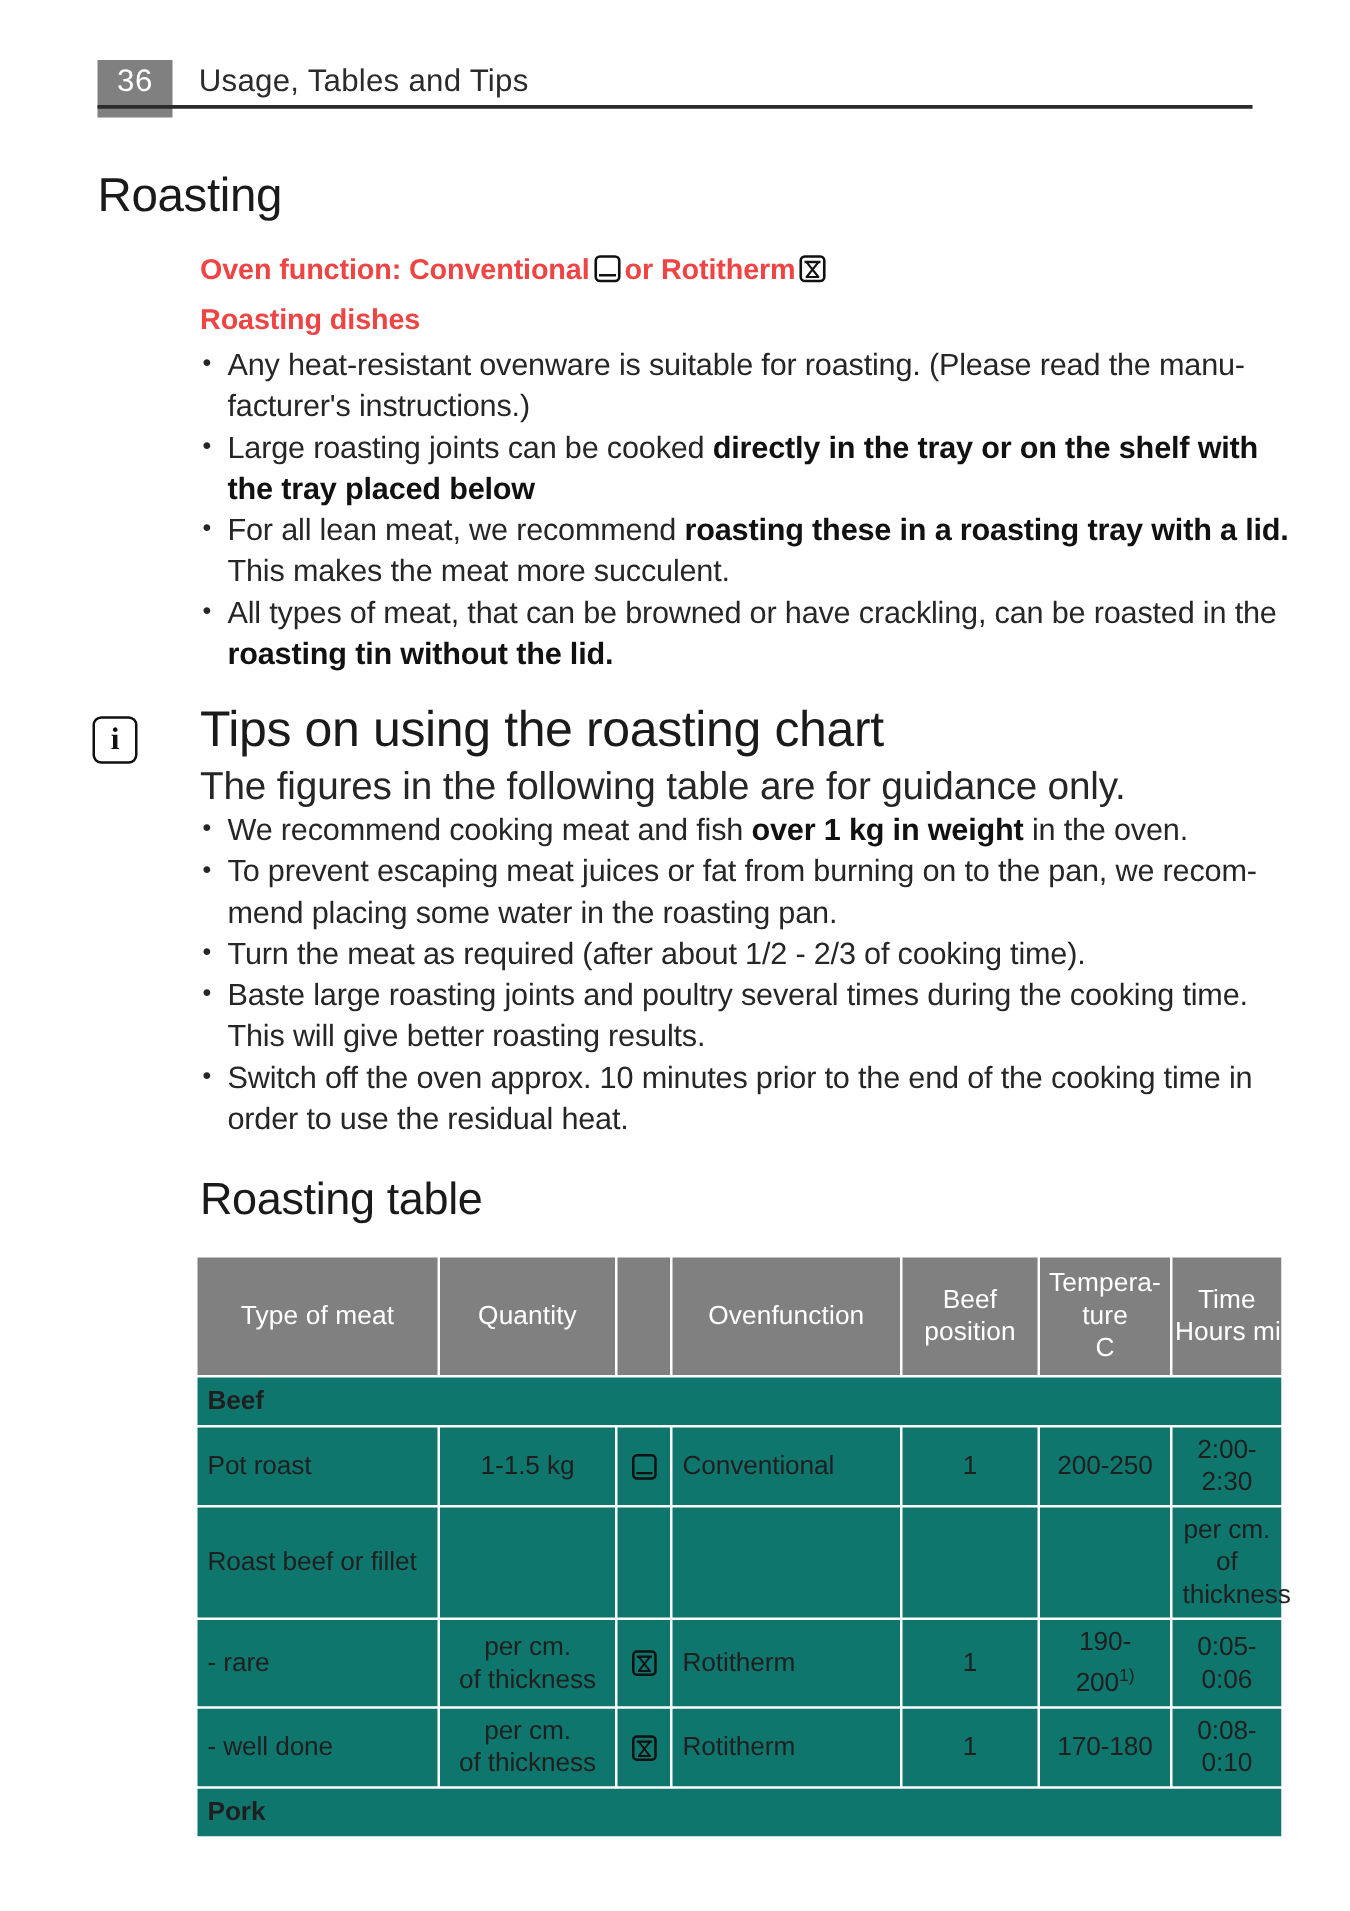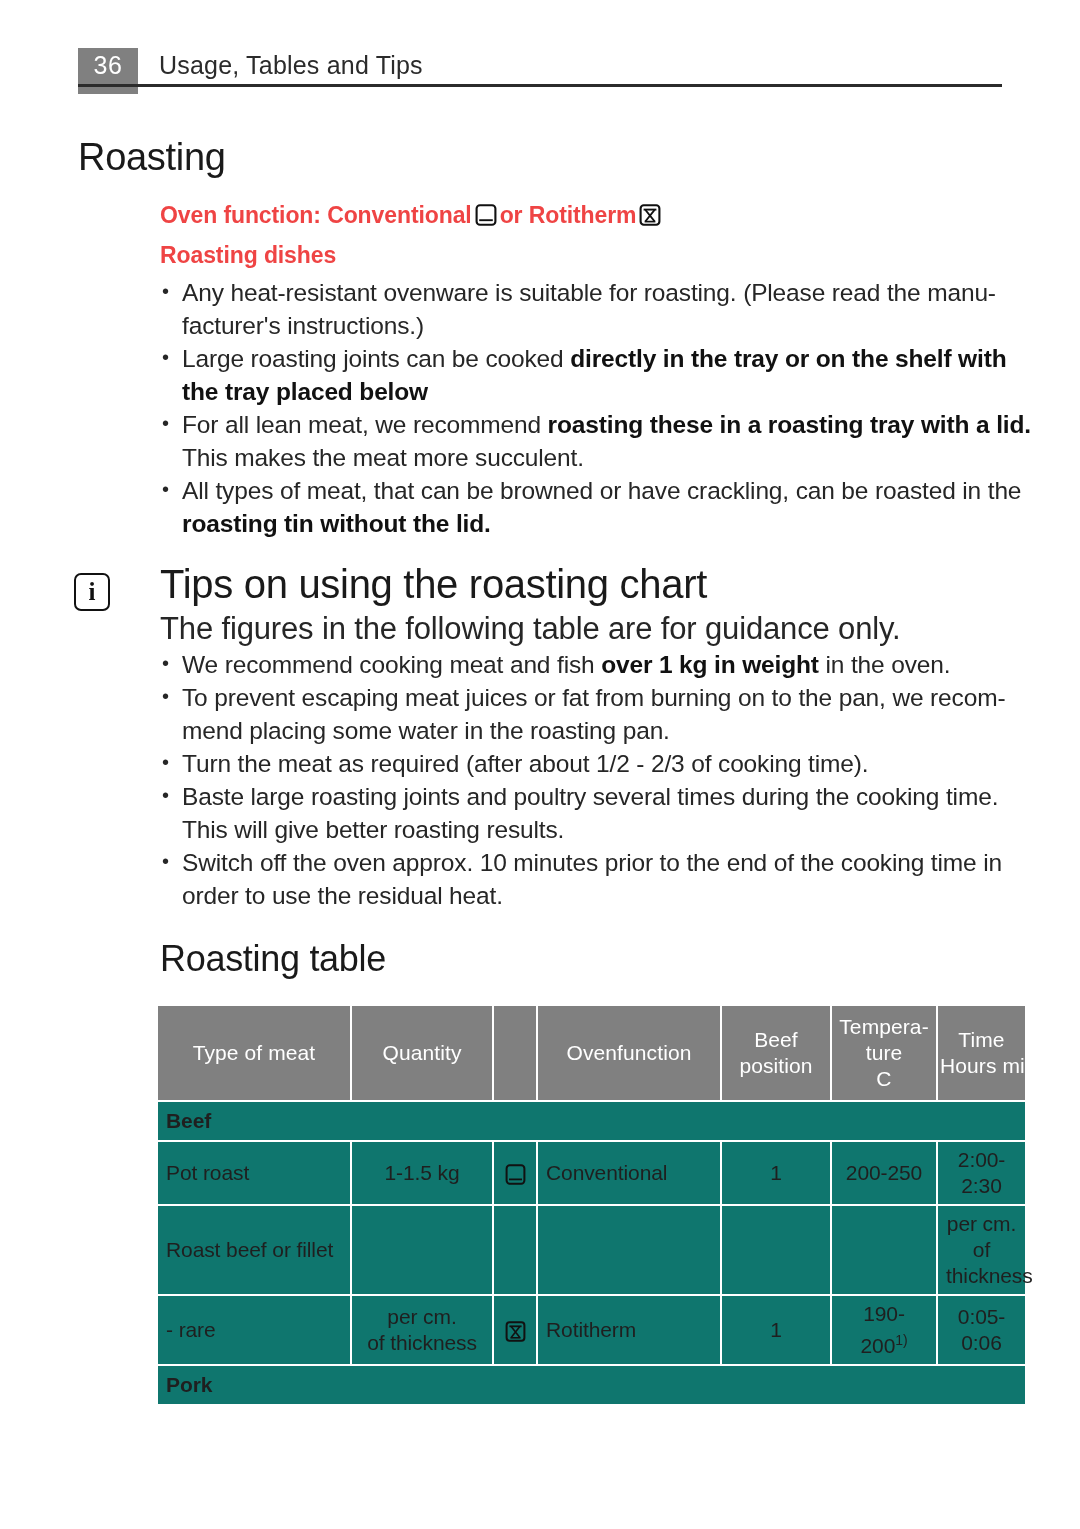--- a/index.html
+++ b/index.html
@@ -327,18 +327,35 @@
                 <line x1="4.4" y1="6.3" x2="16.6" y2="6.3" stroke="#111" stroke-width="1.8"></line>
                 <path d="M6.2 6.6 L14.8 17.6 M14.8 6.6 L6.2 17.6" stroke="#111" stroke-width="1.6" fill="none"></path>
                 <line x1="5.4" y1="17.8" x2="15.6" y2="17.8" stroke="#111" stroke-width="1.6"></line>
               </svg></span></td>
           <td class="l">Rotitherm</td>
           <td class="c">1</td>
           <td class="c"><span>190-200</span><span class="sup">1)</span></td>
           <td class="c">0:05-0:06</td>
         </tr>
         <tr>
+          <td class="l">- well done</td>
+          <td class="c">
+            <div>per cm.</div>
+            <div>of thickness</div>
+          </td>
+          <td class="iconcell"><span class="icon-oven-sm"><svg viewBox="0 0 21 23" width="21" height="23">
+                <rect x="1.6" y="2.2" width="17.8" height="18.6" rx="3" ry="3" fill="none" stroke="#111" stroke-width="2"></rect>
+                <line x1="4.4" y1="6.3" x2="16.6" y2="6.3" stroke="#111" stroke-width="1.8"></line>
+                <path d="M6.2 6.6 L14.8 17.6 M14.8 6.6 L6.2 17.6" stroke="#111" stroke-width="1.6" fill="none"></path>
+                <line x1="5.4" y1="17.8" x2="15.6" y2="17.8" stroke="#111" stroke-width="1.6"></line>
+              </svg></span></td>
+          <td class="l">Rotitherm</td>
+          <td class="c">1</td>
+          <td class="c"><span>170-180</span></td>
+          <td class="c">0:08-0:10</td>
+        </tr>
+        <tr>
           <td class="groupcell" colspan="7">Pork</td>
         </tr>
       </tbody>
   </table>
 
 </div>
 
 </body></html>

